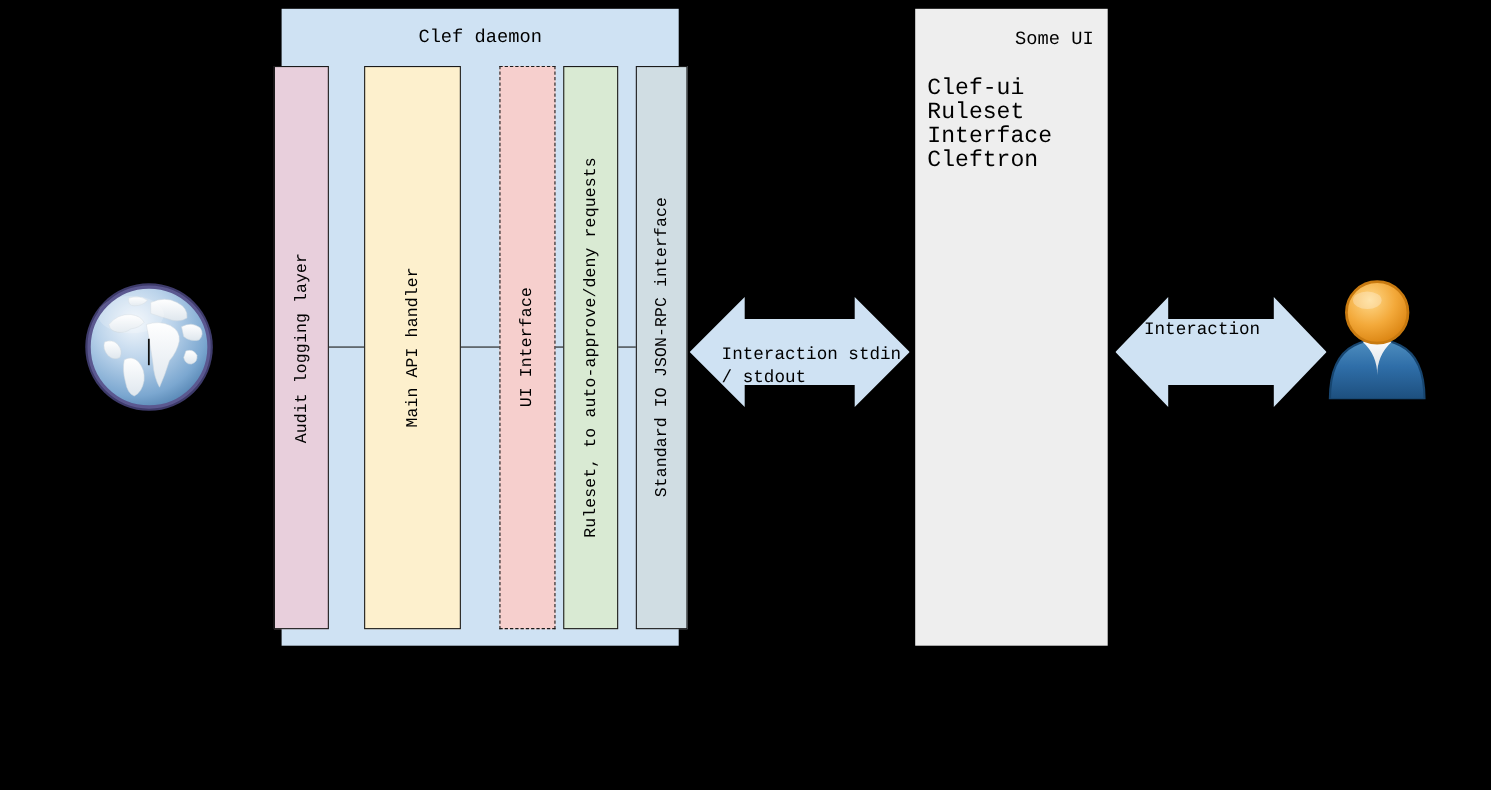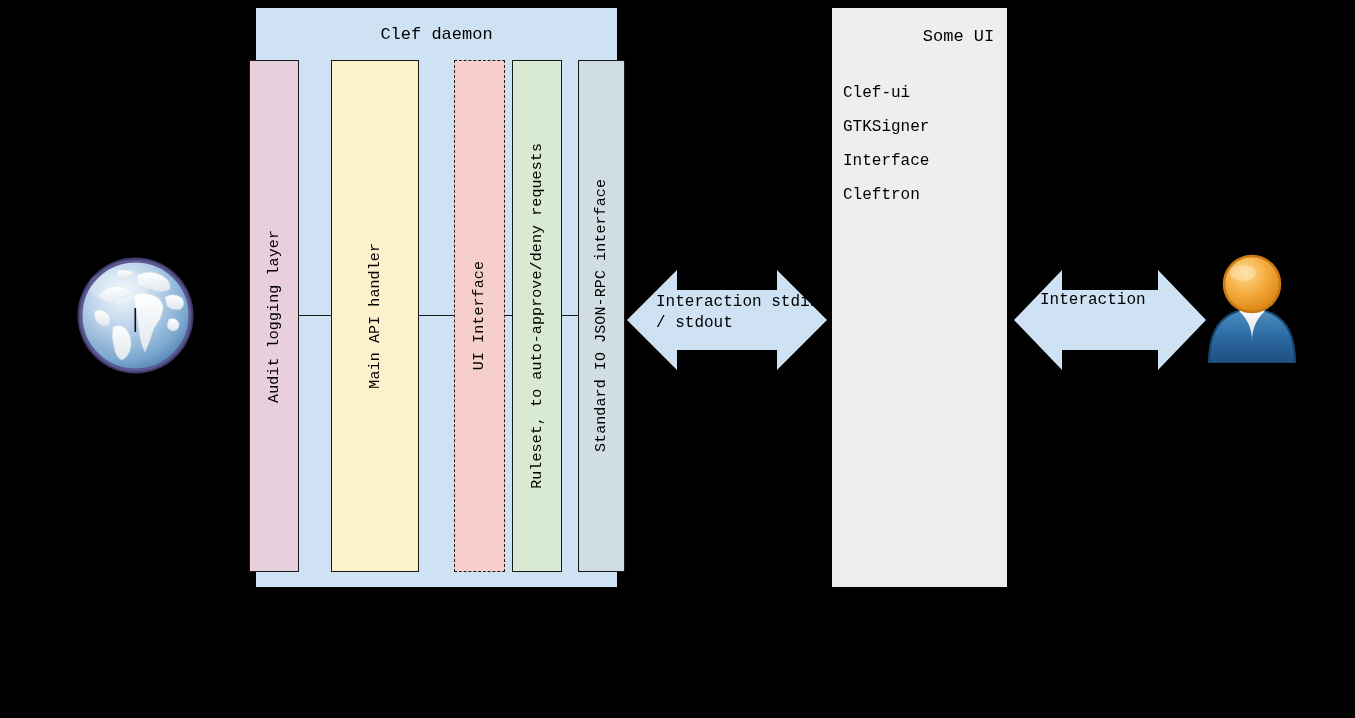--- a/index.html
+++ b/index.html
@@ -109,44 +109,43 @@
     margin-left: 39px;
   }
   .ui-panel-list {
     position: absolute;
     left: 11px;
     top: 62px;
     width: 160px;
   }
   .ui-panel-list li {
     list-style: none;
-    font-size: 16px;
+    font-size: 21px;
     line-height: 22px;
     white-space: nowrap;
-    margin-top: 12px;
   }
   .ui-panel-list {
     margin: 0;
     padding: 0;
   }
 
   
   .arrow2 {
     position: absolute;
   }
   .arrow2 svg { display: block; }
   .arrow-label {
     position: absolute;
     font-size: 16px;
     line-height: 21px;
     color: #000000;
     white-space: pre-line;
   }
   #arrow-stdio { left: 627px; top: 270px; }
-  #arrow-stdio-label { left: 656px; top: 292px; width: 180px; }
+  #arrow-stdio-label { left: 656px; top: 312px; width: 180px; }
   #arrow-interaction { left: 1014px; top: 270px; }
   #arrow-interaction-label { left: 1040px; top: 290px; width: 160px; }
 
   
   .icon-wrap { position: absolute; }
   #globe-icon { left: 73px; top: 253px; width: 125px; height: 125px; }
   #user-icon  { left: 1203px; top: 253px; width: 97px; height: 110px; }
 </style>
 </head>
 <body>
@@ -222,21 +221,21 @@
       <polygon points="0,50 50,0 50,20 150,20 150,0 200,50 150,100 150,80 50,80 50,100" fill="#cfe2f3" stroke="none"></polygon>
     </svg>
   </div>
   <div class="arrow-label" id="arrow-stdio-label">Interaction stdin
 / stdout</div>
 
   <div class="ui-panel">
     <div class="ui-panel-title">Some UI</div>
     <ul class="ui-panel-list">
       <li>Clef-ui</li>
-      <li>GTKSigner</li>
+      <li>Ruleset</li>
       <li>Interface</li>
       <li>Cleftron</li>
     </ul>
   </div>
 
   <div class="arrow2" id="arrow-interaction">
     <svg width="192" height="100" viewBox="0 0 192 100">
       <polygon points="0,50 48,0 48,20 144,20 144,0 192,50 144,100 144,80 48,80 48,100" fill="#cfe2f3" stroke="none"></polygon>
     </svg>
   </div>

